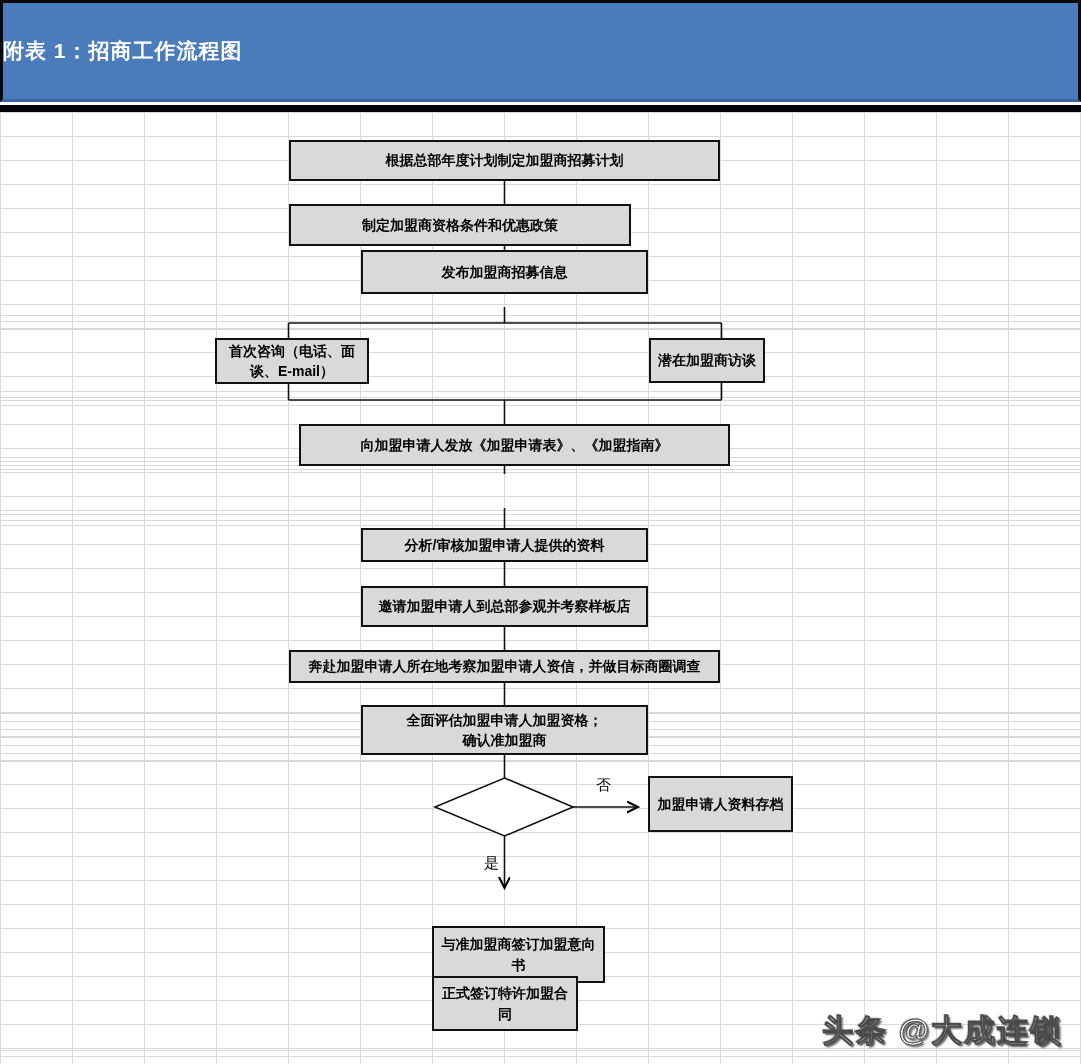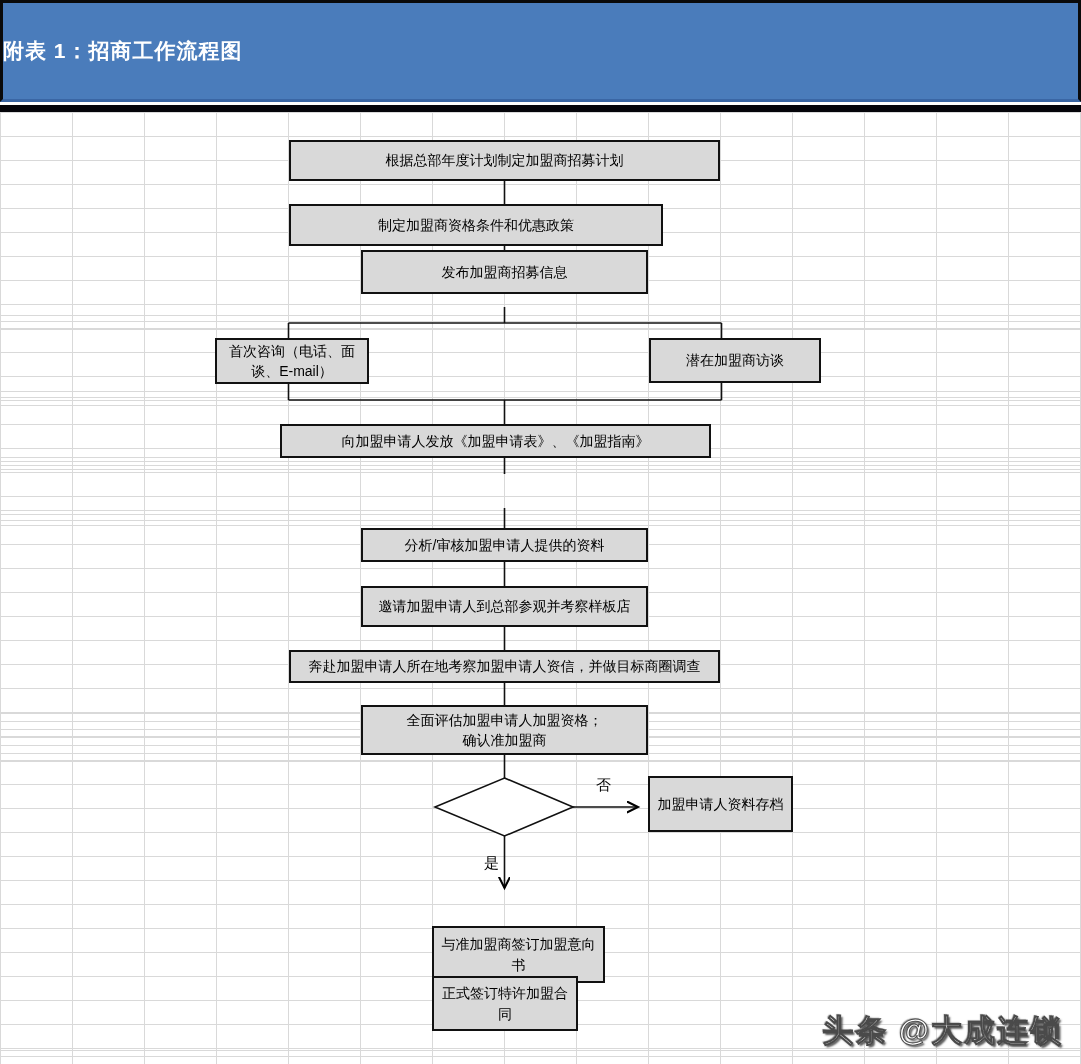--- a/index.html
+++ b/index.html
@@ -38,21 +38,21 @@
     background:#d9d9d9;pointer-events:none;
   }
   
   .node{
     position:absolute;
     background:#d9d9d9;
     border:2px solid #111111;
     box-sizing:border-box;
     display:flex;align-items:center;justify-content:center;
     text-align:center;
-    font-size:14px;font-weight:normal;color:#000;
+    font-size:14px;font-weight:bold;color:#000;
     line-height:1.45;
     white-space:pre-line;
     padding:1px 3px;
   }
   #connectors{position:absolute;left:0;top:0;width:1081px;height:952px;}
   .branch-label{
     position:absolute;font-size:15px;color:#000;font-weight:normal;
   }
   
   #watermark{
@@ -122,25 +122,25 @@
         <path d="M504.5 571 V593"></path>
         <path d="M504.5 643 V666"></path>
         <polygon points="504.5,666 573,695 504.5,724 435,695" fill="#ffffff"></polygon>
         <path d="M573 695 H638" marker-end="url(#arrow)"></path>
         <path d="M504.5 724 V776" marker-end="url(#arrow)"></path>
         <path d="M504.5 843 V864"></path>
       </g>
     </svg>
 
     <div class="node" style="left:289px;top:28px;width:431px;height:41px">根据总部年度计划制定加盟商招募计划</div>
-    <div class="node" style="left:289px;top:92px;width:374px;height:42px">制定加盟商资格条件和优惠政策</div>
+    <div class="node" style="left:289px;top:92px;width:342px;height:42px">制定加盟商资格条件和优惠政策</div>
     <div class="node" style="left:361px;top:138px;width:287px;height:44px">发布加盟商招募信息</div>
     <div class="node" style="left:215px;top:226px;width:154px;height:46px">首次咨询（电话、面谈、E-mail）</div>
-    <div class="node" style="left:649px;top:226px;width:172px;height:45px">潜在加盟商访谈</div>
-    <div class="node" style="left:280px;top:312px;width:431px;height:34px">向加盟申请人发放《加盟申请表》、《加盟指南》</div>
+    <div class="node" style="left:649px;top:226px;width:116px;height:45px">潜在加盟商访谈</div>
+    <div class="node" style="left:299px;top:312px;width:431px;height:42px">向加盟申请人发放《加盟申请表》、《加盟指南》</div>
     <div class="node" style="left:361px;top:416px;width:287px;height:34px">分析/审核加盟申请人提供的资料</div>
     <div class="node" style="left:361px;top:474px;width:287px;height:41px">邀请加盟申请人到总部参观并考察样板店</div>
     <div class="node" style="left:289px;top:538px;width:431px;height:33px">奔赴加盟申请人所在地考察加盟申请人资信，并做目标商圈调查</div>
     <div class="node" style="left:361px;top:593px;width:287px;height:50px">全面评估加盟申请人加盟资格；
 确认准加盟商</div>
     <div class="node" style="left:648px;top:664px;width:145px;height:56px">加盟申请人资料存档</div>
     <div class="node" style="left:432px;top:814px;width:173px;height:57px">与准加盟商签订加盟意向书</div>
     <div class="node" style="left:432px;top:864px;width:146px;height:55px">正式签订特许加盟合同</div>
 
     <span class="branch-label" style="left:596px;top:664px">否</span>

